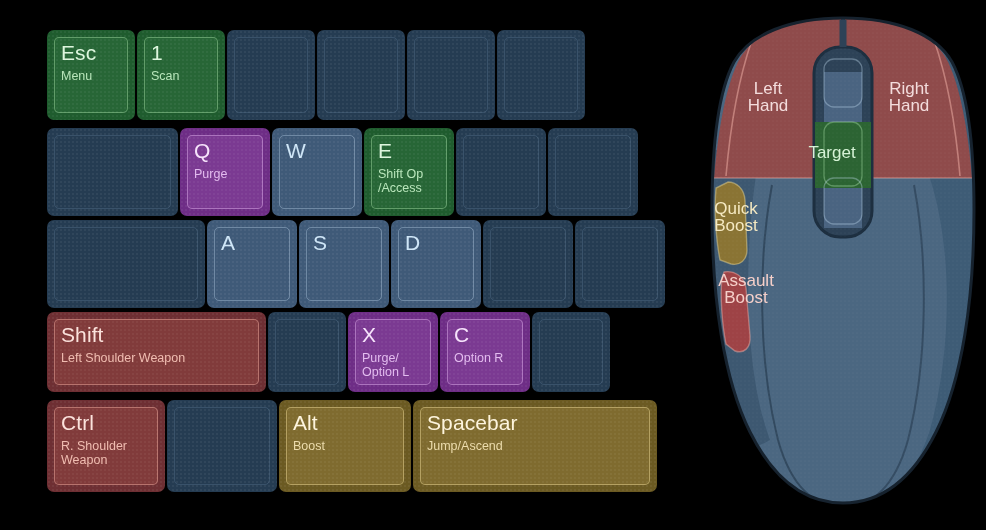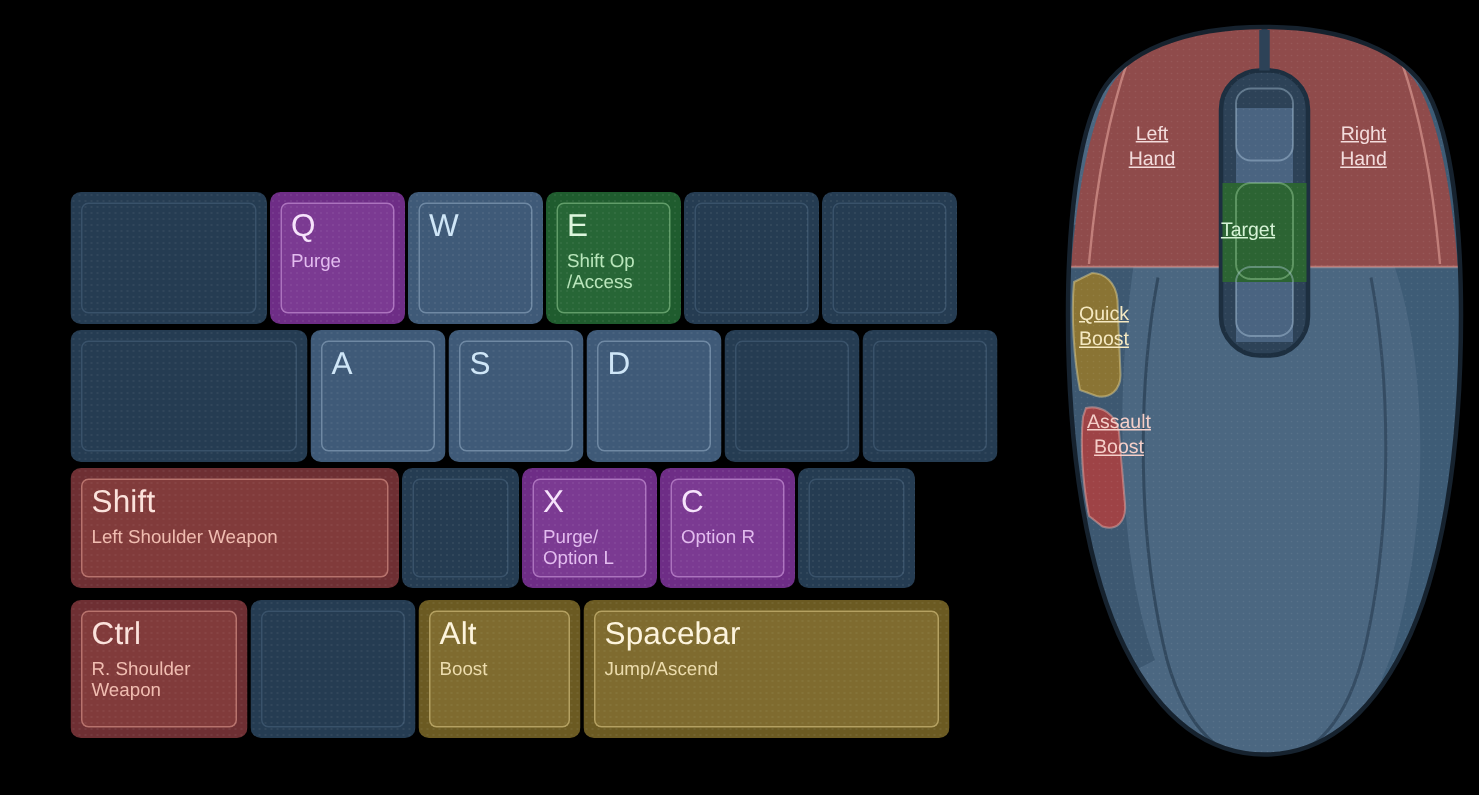--- a/index.html
+++ b/index.html
@@ -71,33 +71,58 @@
   .k-gold { background-color: #6b5a22; }
   .k-gold .inner { border-color: rgba(235,215,150,0.5); background-color: rgba(225,195,110,0.17); }
   .k-gold .klabel { color: #fdf4dd; }
   .k-gold .kdesc { color: #ecdcad; }
 
   
   #mouse { position: absolute; left: 700px; top: 0; width: 286px; height: 530px; }
   #mouse svg { display: block; }
   .m-text {
     position: absolute;
-    font-size: 13px;
+    font-size: 17px;
     line-height: 17px;
     white-space: pre-line;
     pointer-events: none;
-    text-decoration: underline;
   }
 </style>
 </head>
 <body>
 
 <div id="root">
 
   <div id="keyboard">
+      <div class="kb-row" style="left: 47px; top: 30px;">
+        <div class="key k-green" style="width: 88px; height: 90px;">
+          <div class="inner">
+            <div class="klabel">Esc</div>
+            <div class="kdesc">Menu</div>
+          </div>
+        </div>
+        <div class="key k-green" style="width: 88px; height: 90px;">
+          <div class="inner">
+            <div class="klabel">1</div>
+            <div class="kdesc">Scan</div>
+          </div>
+        </div>
+        <div class="key k-inactive" style="width: 88px; height: 90px;">
+          <div class="inner"></div>
+        </div>
+        <div class="key k-inactive" style="width: 88px; height: 90px;">
+          <div class="inner"></div>
+        </div>
+        <div class="key k-inactive" style="width: 88px; height: 90px;">
+          <div class="inner"></div>
+        </div>
+        <div class="key k-inactive" style="width: 88px; height: 90px;">
+          <div class="inner"></div>
+        </div>
+      </div>
       <div class="kb-row" style="left: 47px; top: 128px;">
         <div class="key k-inactive" style="width: 131px; height: 88px;">
           <div class="inner"></div>
         </div>
         <div class="key k-purple" style="width: 90px; height: 88px;">
           <div class="inner">
             <div class="klabel">Q</div>
             <div class="kdesc">Purge</div>
           </div>
         </div>
@@ -177,21 +202,21 @@
         <div class="key k-red" style="width: 118px; height: 92px;">
           <div class="inner">
             <div class="klabel">Ctrl</div>
             <div class="kdesc">R. Shoulder
 Weapon</div>
           </div>
         </div>
         <div class="key k-inactive" style="width: 110px; height: 92px;">
           <div class="inner"></div>
         </div>
-        <div class="key k-gold" style="width: 108px; height: 92px;">
+        <div class="key k-gold" style="width: 132px; height: 92px;">
           <div class="inner">
             <div class="klabel">Alt</div>
             <div class="kdesc">Boost</div>
           </div>
         </div>
         <div class="key k-gold" style="width: 244px; height: 92px;">
           <div class="inner">
             <div class="klabel">Spacebar</div>
             <div class="kdesc">Jump/Ascend</div>
           </div>

